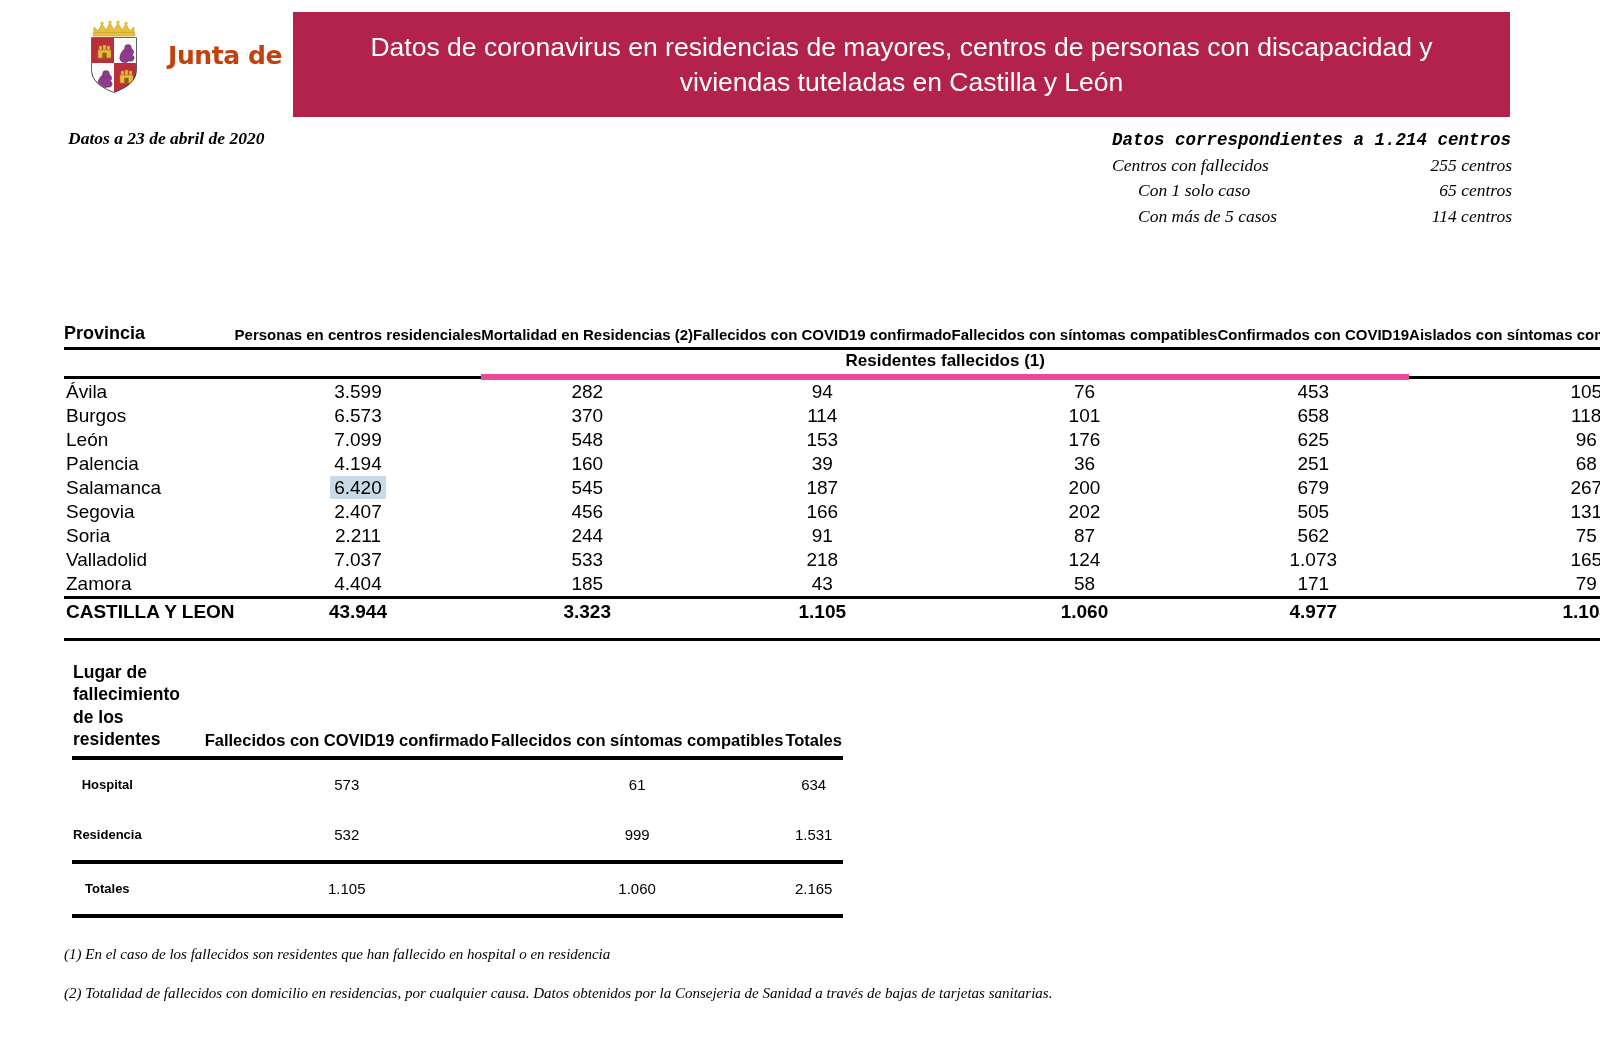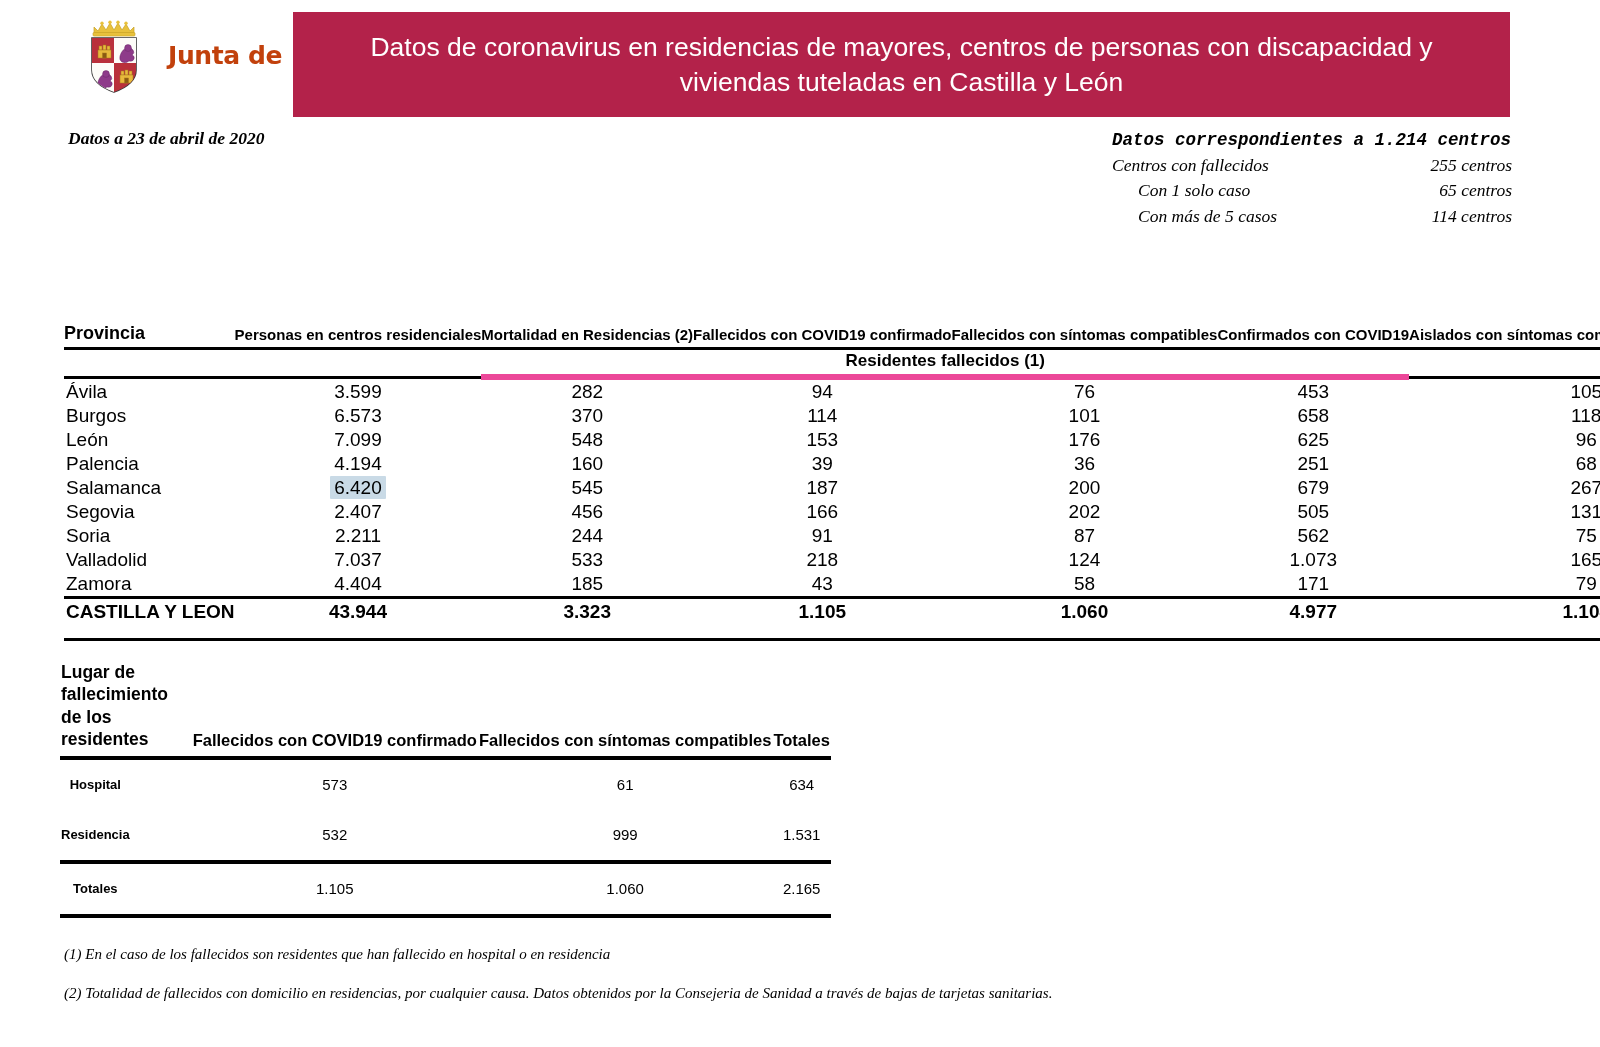--- a/index.html
+++ b/index.html
@@ -166,21 +166,21 @@
   }
   .hl {
     background: #c9dae6;
     padding: 1px 4px;
     border-radius: 1px;
   }
 
   
   #place-table {
     position: absolute;
-    left: 60px;
+    left: 72px;
     top: 660px;
     width: 712px;
     border-collapse: collapse;
   }
   #place-table th {
     font-weight: bold;
     font-size: 16.5px;
     line-height: 1.2;
     text-align: center;
     vertical-align: bottom;

